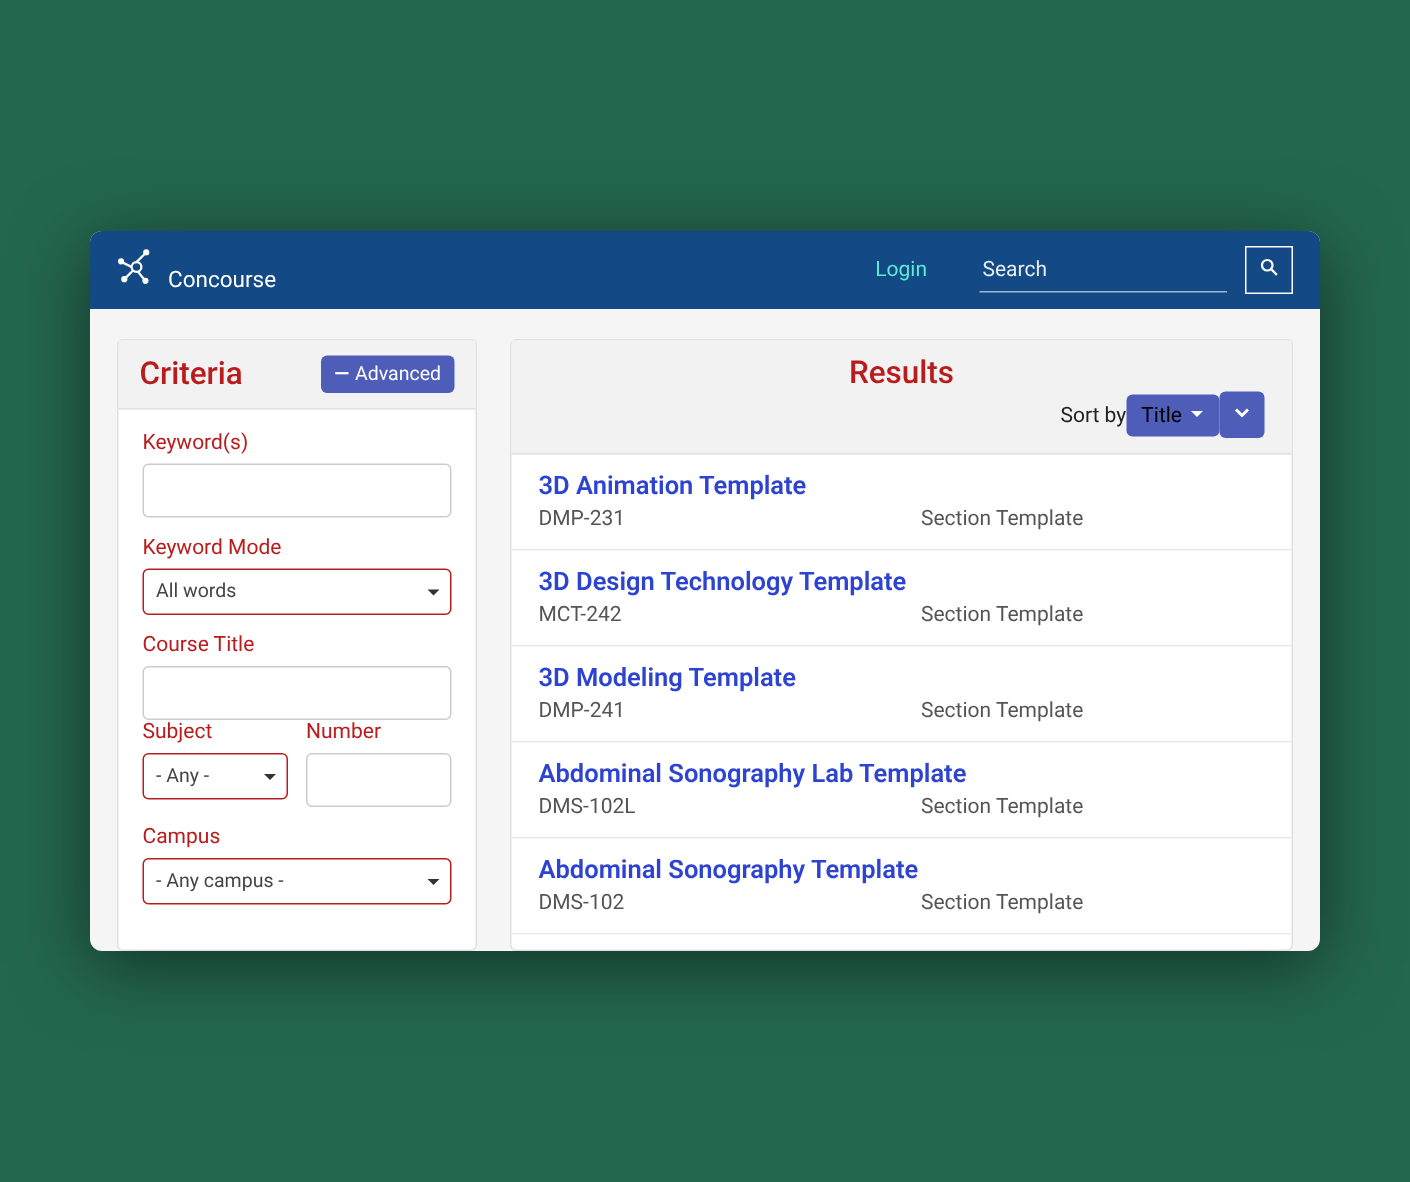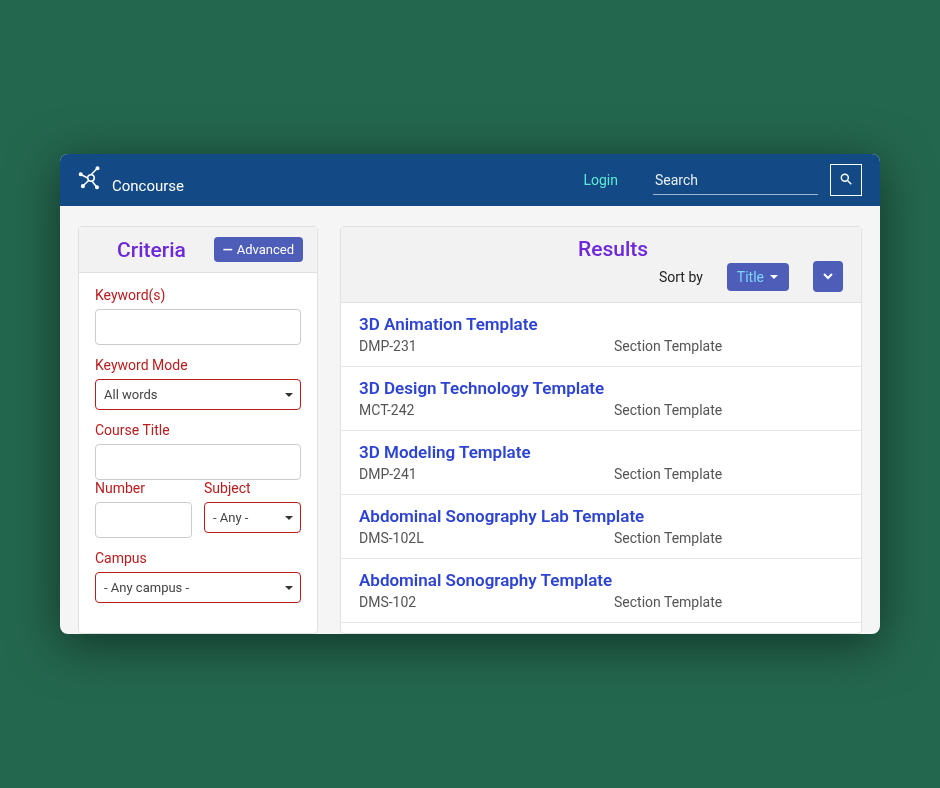--- a/index.html
+++ b/index.html
@@ -12,38 +12,38 @@
     .header-spacer { flex: 1; }
     .login-link { color: #5eead4; font-size: 14px; text-decoration: none; margin-right: 35px; cursor: pointer; }
     .search-input { background: transparent; border: none; border-bottom: 1px solid rgba(255,255,255,0.6); color: #bef264; font-size: 14px; padding: 6px 2px; width: 165px; outline: none; }
     .search-input::placeholder { color: rgba(255,255,255,0.9); }
     .search-btn { width: 32px; height: 32px; border: 1px solid #fff; background: transparent; color: #fff; margin-left: 12px; display: flex; align-items: center; justify-content: center; cursor: pointer; }
     .search-btn svg { width: 14px; height: 14px; }
     .content { display: flex; gap: 22px; padding: 20px 18px 0 18px; height: 428px; overflow: hidden; }
     .panel { background: #fff; border: 1px solid #e0e0e0; border-radius: 4px; }
     .criteria-panel { width: 240px; flex-shrink: 0; }
     .panel-header { background: #f2f2f2; padding: 10px 14px; display: flex; align-items: center; justify-content: space-between; border-bottom: 1px solid #e0e0e0; }
-    .panel-title { font-size: 21px; font-weight: 500; color: #6d28d9; margin-left: 24px; }
+    .panel-title { font-size: 21px; font-weight: 500; color: #b91c1c; }
     .advanced-btn { background: #4e5db8; color: #fff; border: none; border-radius: 4px; padding: 5px 9px; font-size: 13px; cursor: pointer; display: flex; align-items: center; gap: 4px; }
     .advanced-btn .minus { font-weight: bold; }
     .criteria-body { padding: 14px 16px; }
     .field-label { font-size: 14px; color: #b91c1c; margin-bottom: 6px; margin-top: 12px; }
     .field-label:first-child { margin-top: 0; }
     .text-input { width: 100%; border: 1px solid #ccc; border-radius: 4px; padding: 9px 8px; font-size: 14px; }
     .select-input { width: 100%; border: 1px solid #b91c1c; border-radius: 4px; padding: 7px 8px; font-size: 13px; color: #444; background: #fff; appearance: none; position: relative; }
     .select-wrap { position: relative; }
     .select-wrap::after { content: ''; position: absolute; right: 8px; top: 50%; transform: translateY(-50%); width: 0; height: 0; border-left: 4px solid transparent; border-right: 4px solid transparent; border-top: 4px solid #333; }
     .select-wrap::before { content: ''; position: absolute; right: 8px; top: 50%; transform: translateY(-8px); width: 0; height: 0; border-left: 4px solid transparent; border-right: 4px solid transparent; border-bottom: 4px solid #333; }
     .field-row { display: flex; gap: 12px; }
     .field-col { flex: 1; }
     .results-panel { flex: 1; display: flex; flex-direction: column; }
     .results-header { background: #f2f2f2; padding: 10px 18px; display: flex; align-items: center; border-bottom: 1px solid #e0e0e0; flex-direction: column; }
-    .sort-area { margin-left: auto; display: flex; align-items: center; gap: 24px; }
+    .sort-area { margin-left: auto; display: flex; align-items: center; gap: 0; }
     .sort-label { font-size: 14px; color: #222; }
-    .sort-btn { background: #4e5db8; color: #7dd3fc; border: none; border-radius: 4px; padding: 6px 10px; font-size: 14px; cursor: pointer; display: flex; align-items: center; gap: 5px; }
+    .sort-btn { background: #4e5db8; color: #000000; border: none; border-radius: 4px; padding: 6px 10px; font-size: 14px; cursor: pointer; display: flex; align-items: center; gap: 5px; }
     .sort-btn svg, .dir-btn svg { width: 10px; height: 10px; }
     .dir-btn { background: #4e5db8; color: #fff; border: none; border-radius: 4px; padding: 8px 10px; cursor: pointer; display: flex; align-items: center; justify-content: center; }
     .results-list { overflow: hidden; }
     .result-item { padding: 11px 18px 12px 18px; border-bottom: 1px solid #e8e8e8; }
     .result-title { color: #2d43d1; font-size: 17px; font-weight: 600; margin-bottom: 4px; cursor: pointer; }
     .result-meta { display: flex; font-size: 14px; color: #555; }
     .course-code { width: 255px; }
   </style>
 </head>
 <body>
@@ -98,30 +98,30 @@
           <select class="select-input">
             <option>All words</option>
           </select>
         </div>
 
         <div class="field-label">Course Title</div>
         <input class="text-input" value="" style="">
 
         <div class="field-row">
           <div class="field-col">
-            <div class="field-label">Number</div>
-            <input class="text-input" value="" style="">
-          </div>
-          <div class="field-col">
             <div class="field-label">Subject</div>
             <div class="select-wrap">
               <select class="select-input">
                 <option>- Any -</option>
               </select>
             </div>
+          </div>
+          <div class="field-col">
+            <div class="field-label">Number</div>
+            <input class="text-input" value="" style="">
           </div>
         </div>
 
         <div class="field-label">Campus</div>
         <div class="select-wrap">
           <select class="select-input">
             <option>- Any campus -</option>
           </select>
         </div>
       </div>

